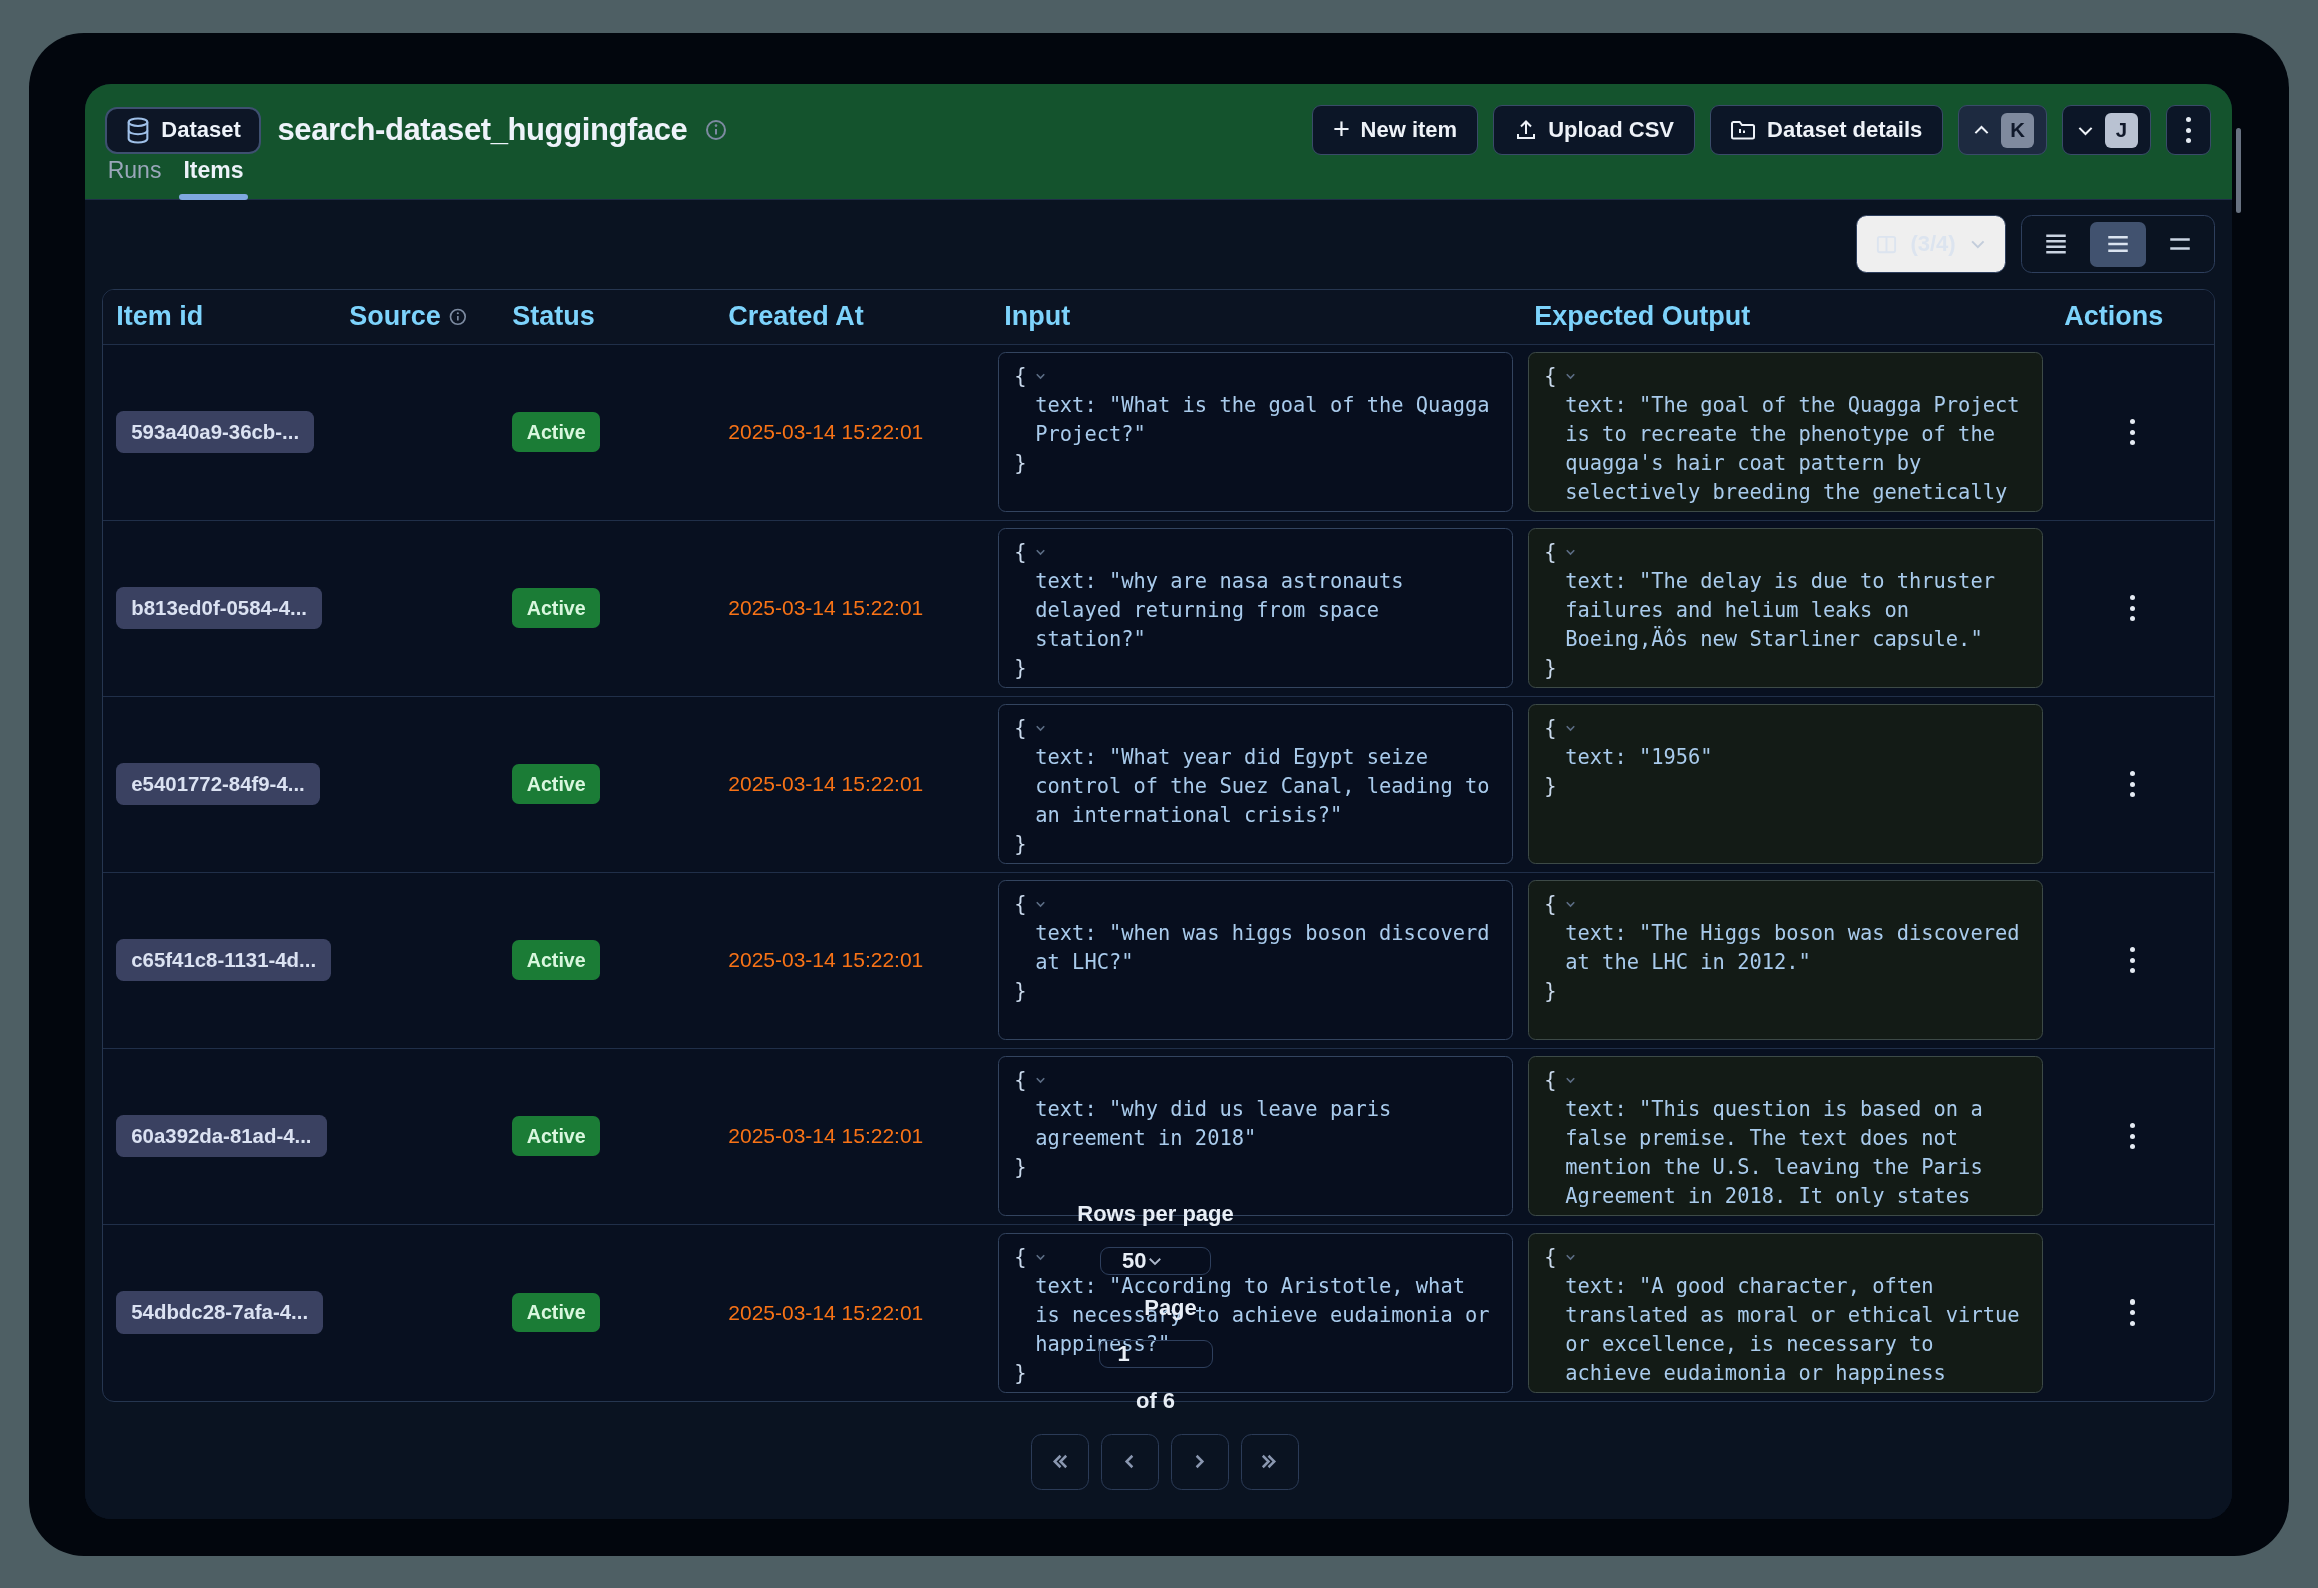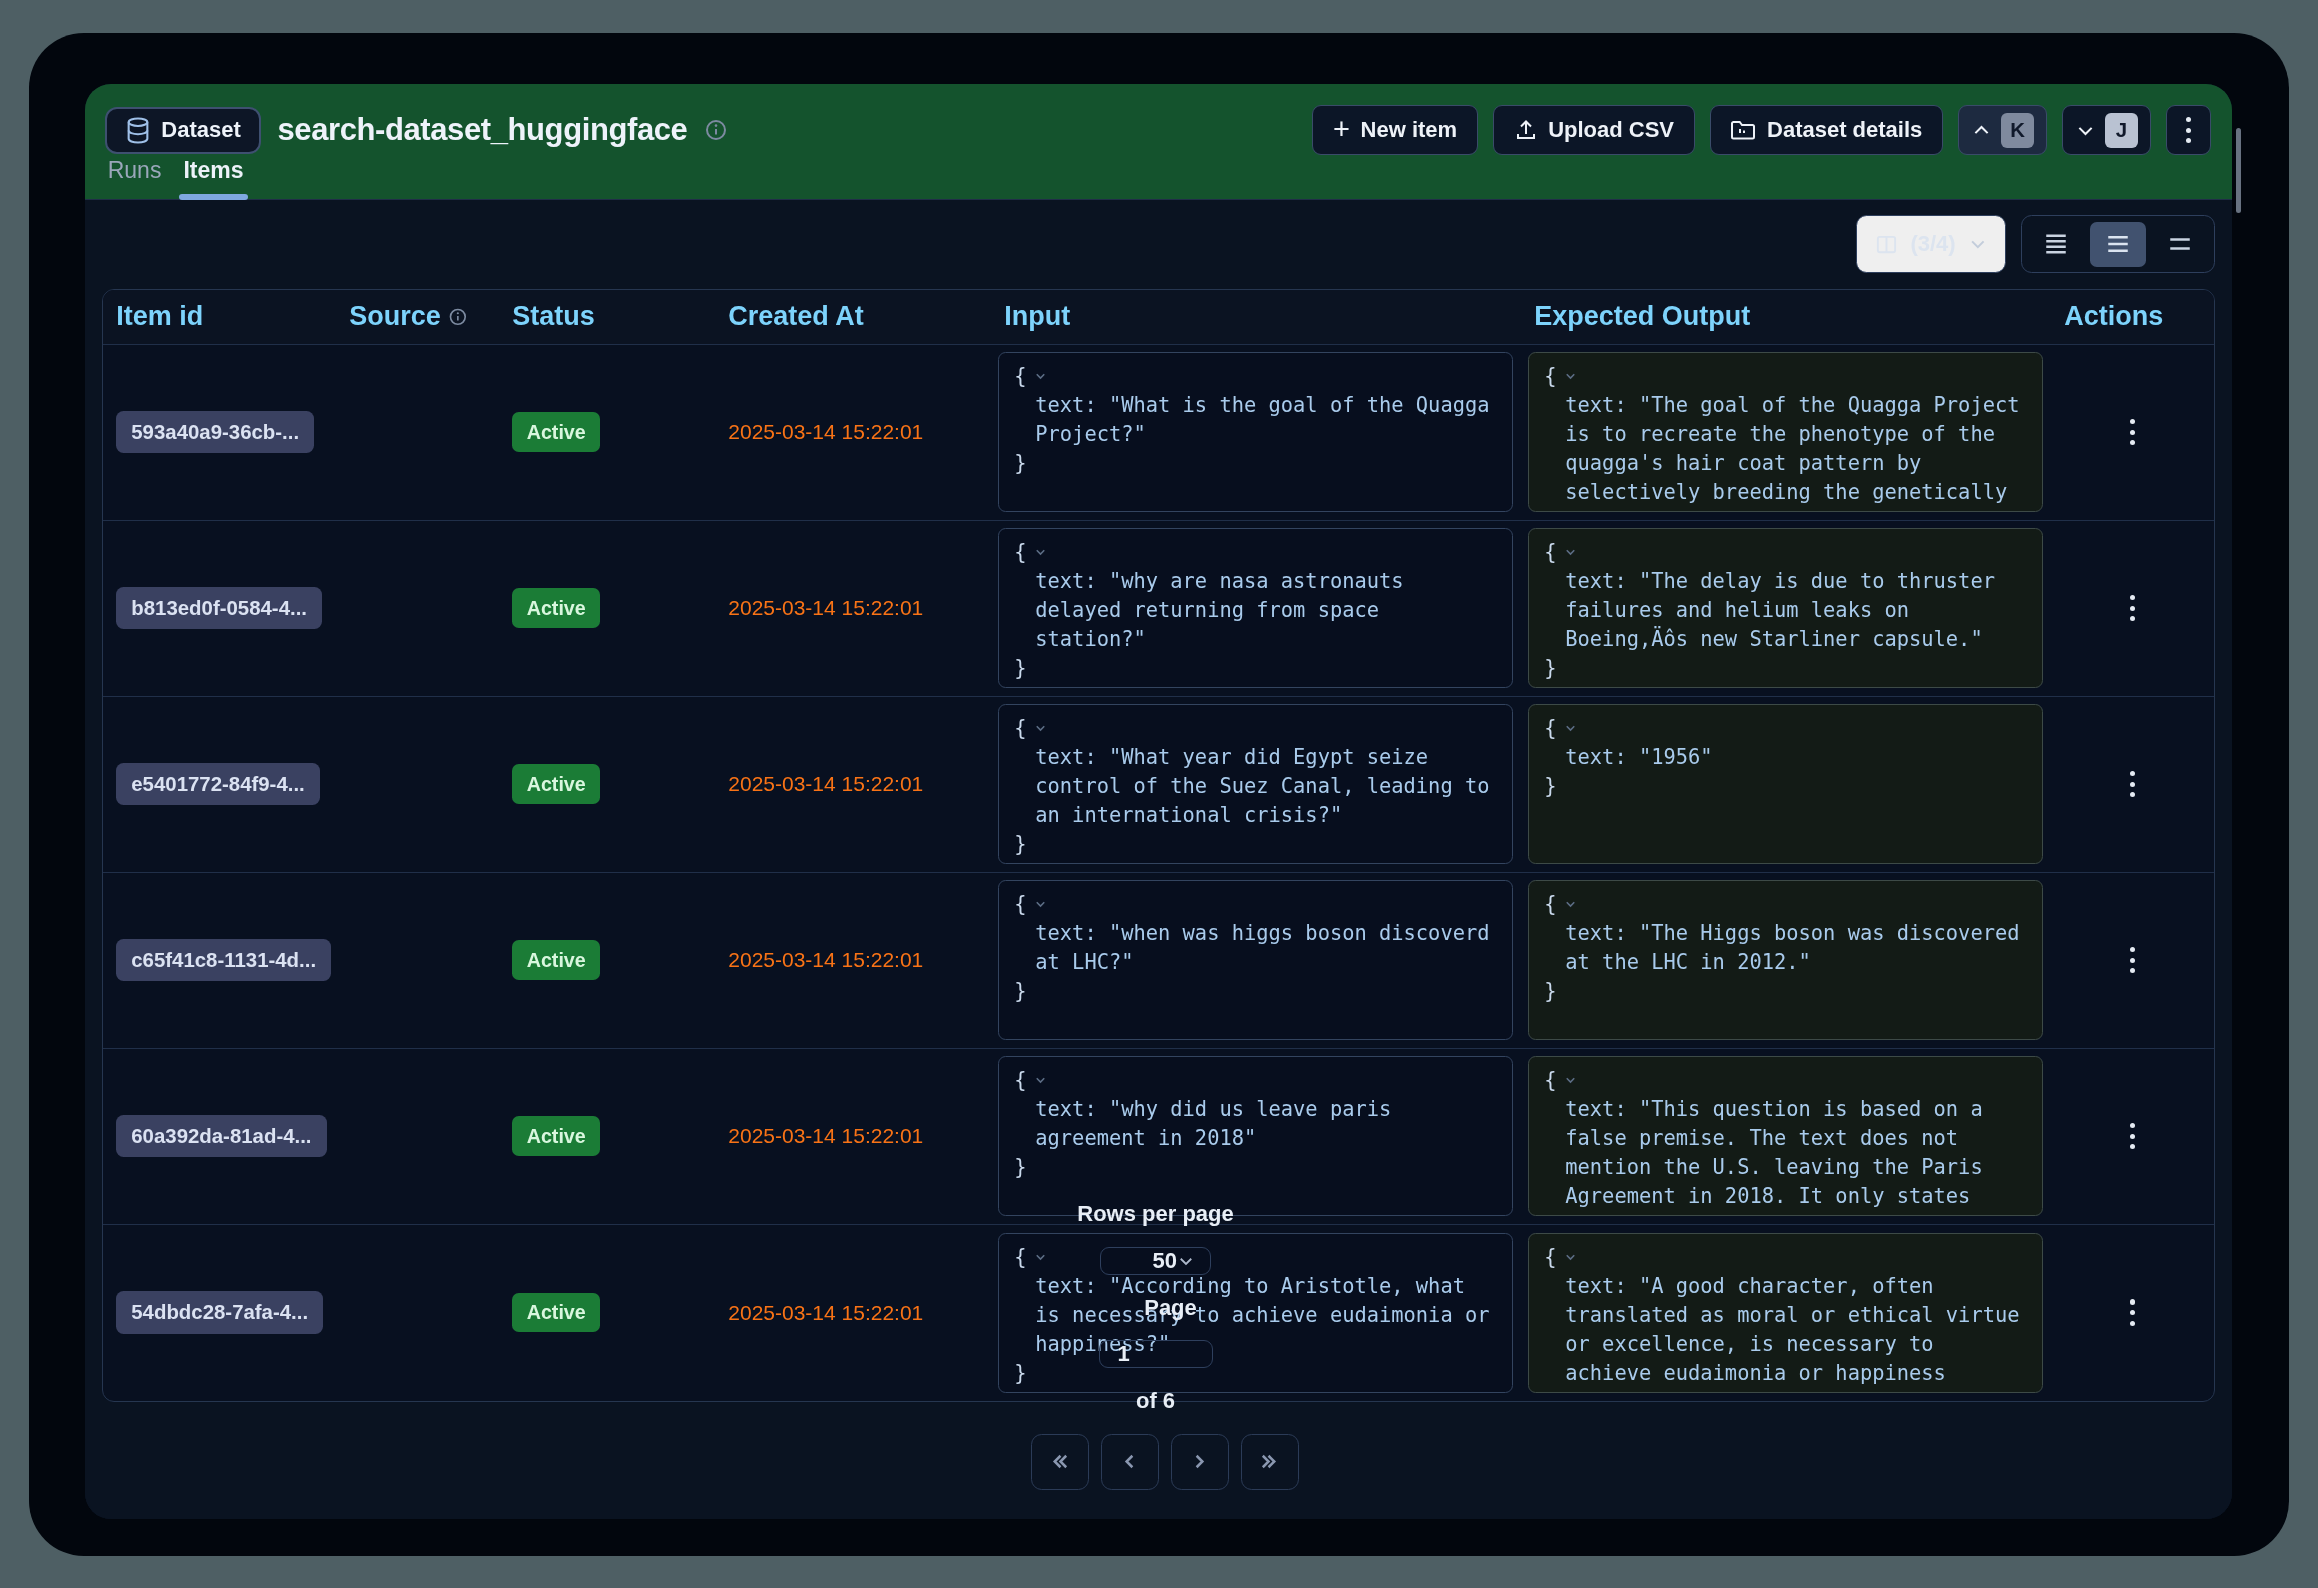--- a/index.html
+++ b/index.html
@@ -78,21 +78,21 @@
   .brace { color:#c9d9ec; }
   .code-body { padding-left:21px; white-space:pre-wrap; word-break:break-word; }
   .collapse-caret { margin-left:6px; }
   .actions-cell { display:flex; justify-content:center; }
   .row-kebab { background:none; border:none; cursor:pointer; }
 
   
   .pager { height:88px; display:flex; align-items:center; justify-content:flex-end;
            gap:19.7px; padding:7.6px 6px 0 0; font-size:22px; font-weight:600; color:#e8eef6;flex-direction:column; }
   .select-box { width:111px; height:53px; border:1.5px solid #2e3f5d; border-radius:9px;
-                display:flex; align-items:center; justify-content:flex-end;
+                display:flex; align-items:center; justify-content:flex-start;
                 padding:0 15px 0 21px; cursor:pointer; }
   .page-input { width:114px; height:53px; border:1.5px solid #2e3f5d; border-radius:9px;
                 background:transparent; color:#e8eef6; font-size:22px; font-weight:600;
                 padding-left:18px; font-family:"Liberation Sans", sans-serif; outline:none; }
   .pg-group { display:flex; gap:12px; margin-left:18px; }
   .pg-btn { width:58px; height:56px; border:1.5px solid #2b3b57; border-radius:10.6px;
             background:none; display:flex; align-items:center; justify-content:center; cursor:pointer; }
 </style>
 </head>
 <body>

